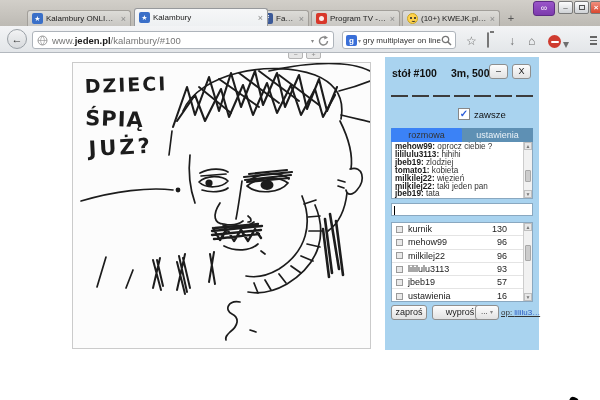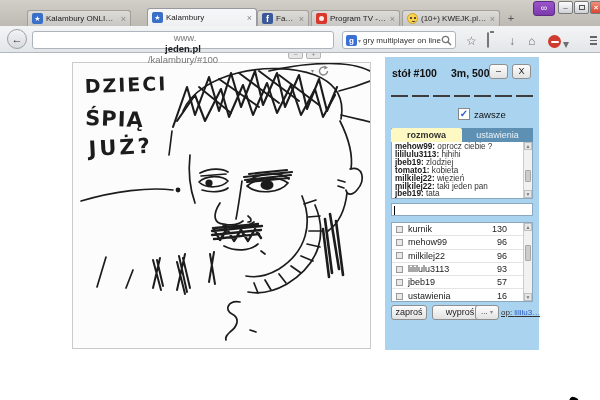--- a/index.html
+++ b/index.html
@@ -32,21 +32,21 @@
     background:linear-gradient(#fdfdfd,#cfd2d6); color:#444; font-size:8px; text-align:center; line-height:11px; }
   .winbtn.close { background:linear-gradient(#f0907e,#d9472f); color:#fff; font-weight:bold; }
   .winbtn .box { display:inline-block; width:6px; height:5px; border:1px solid #555; margin-top:3px; }
 
   .navbar { position:absolute; left:0; top:26px; width:600px; height:27px;
     background:linear-gradient(#f3f4f6,#e3e6e9); border-bottom:1px solid #b3b8be; z-index:2; }
   .backbtn { position:absolute; left:7px; top:3px; width:20px; height:20px; border-radius:50%;
     background:linear-gradient(#f2f3f4,#d7dadd); border:1px solid #9aa0a6; color:#333; font-size:11px;
     text-align:center; line-height:18px; }
   .urlbar { position:absolute; left:32px; top:5px; width:302px; height:18px; background:#fff;
-    border:1px solid #aeb4bb; border-radius:3px; display:flex; align-items:center; padding:0 4px;flex-direction:column; }
+    border:1px solid #aeb4bb; border-radius:3px; display:flex; align-items:center; padding:0 4px; }
   .urlbar .txt { font-size:9.5px; color:#777; white-space:nowrap; }
   .urlbar .dom { color:#1a1a1a; font-weight:bold; }
   .urlbar .right { margin-left:auto; display:flex; align-items:center; gap:4px; color:#8a8a8a; }
   .searchbar { position:absolute; left:342px; top:5px; width:114px; height:18px; background:#fff;
     border:1px solid #aeb4bb; border-radius:3px; display:flex; align-items:center; padding:0 3px; }
   .g-ico { width:11px; height:11px; border-radius:2px; background:#3a6fd8; color:#fff; font-size:8px; font-weight:bold;
     text-align:center; line-height:11px; flex:none; }
   .searchbar .val { font-size:8px; color:#333; white-space:nowrap; overflow:hidden; flex:1; margin-left:2px; }
   .caret9 { font-size:6px; color:#888; flex:none; }
   .toolico { position:absolute; top:8px; font-size:12px; color:#6e6e6e; line-height:14px; }
@@ -77,21 +77,21 @@
   .p-close { position:absolute; left:127px; top:7px; width:19px; height:15px; line-height:13px; }
   .dashrow { position:absolute; left:6px; top:38px; width:142px; display:flex; gap:4px; }
   .dashrow .dash { flex:1; height:0; border-bottom:2px solid #3c3c3c; }
   .drawbtn { position:absolute; left:6px; top:49px; width:60px; height:16px; line-height:14px; }
   .cb { position:absolute; left:73px; top:51px; width:12px; height:12px; background:#fff; border:1px solid #888;
     font-size:10px; line-height:10px; color:#2a5bd7; text-align:center; font-weight:bold; }
   .cb.checked::after { content:"✓"; }
   .cb-label { position:absolute; left:89px; top:52px; font-size:9.5px; color:#111; }
   .ptabs { position:absolute; left:6px; top:71px; width:142px; height:14px; background:#5e90b4; display:flex; }
   .ptab { flex:1; font-size:9px; text-align:center; line-height:14px; color:#eaf2f8; }
-  .ptab.active { background:#fef9c3; color:#333; border-radius:2px 2px 0 0;font-weight:bold; }
+  .ptab.active { background:#3b82f6; color:#333; border-radius:2px 2px 0 0; }
   .chatbox { position:absolute; left:6px; top:85px; width:142px; height:57px; background:#fff;
     border:1px solid #8aa8c0; border-top:none; padding:1px 11px 0 3px; overflow:hidden; }
   .msg { font-size:8.2px; line-height:7.9px; color:#333; white-space:nowrap; }
   .msg b { color:#1a1a1a; }
   .msg b::after { content:":"; }
   .sb { position:absolute; right:0; top:0; bottom:0; width:9px; background:#f1f1f1; border-left:1px solid #ccc; }
   .sb .ar { position:absolute; left:0; width:8px; height:8px; background:#e7e7e7; border:1px solid #bfbfbf;
     font-size:5px; color:#777; text-align:center; line-height:6px; }
   .sb .up { top:0; } .sb .dn { bottom:0; }
   .sb .thumb { position:absolute; left:1px; width:6px; background:#ccc; border:1px solid #a8a8a8; border-radius:1px; }
@@ -115,21 +115,21 @@
 <body>
 
 <div id="screen">
 
   <div class="tabstrip">
     <div class="tab" style="left:27px;width:104px">
       <span class="fav fav-star">★</span>
       <span class="title">Kalambury ONLINE, zagraj...</span>
       <span class="x">×</span>
     </div>
-    <div class="tab active" style="left:147px;width:110px">
+    <div class="tab active" style="left:134px;width:134px">
       <span class="fav fav-star">★</span>
       <span class="title">Kalambury</span>
       <span class="x">×</span>
     </div>
     <div class="tab" style="left:257px;width:52px">
       <span class="fav fav-fb">f</span>
       <span class="title">Facebook</span>
       <span class="x">×</span>
     </div>
     <div class="tab" style="left:311px;width:89px">

